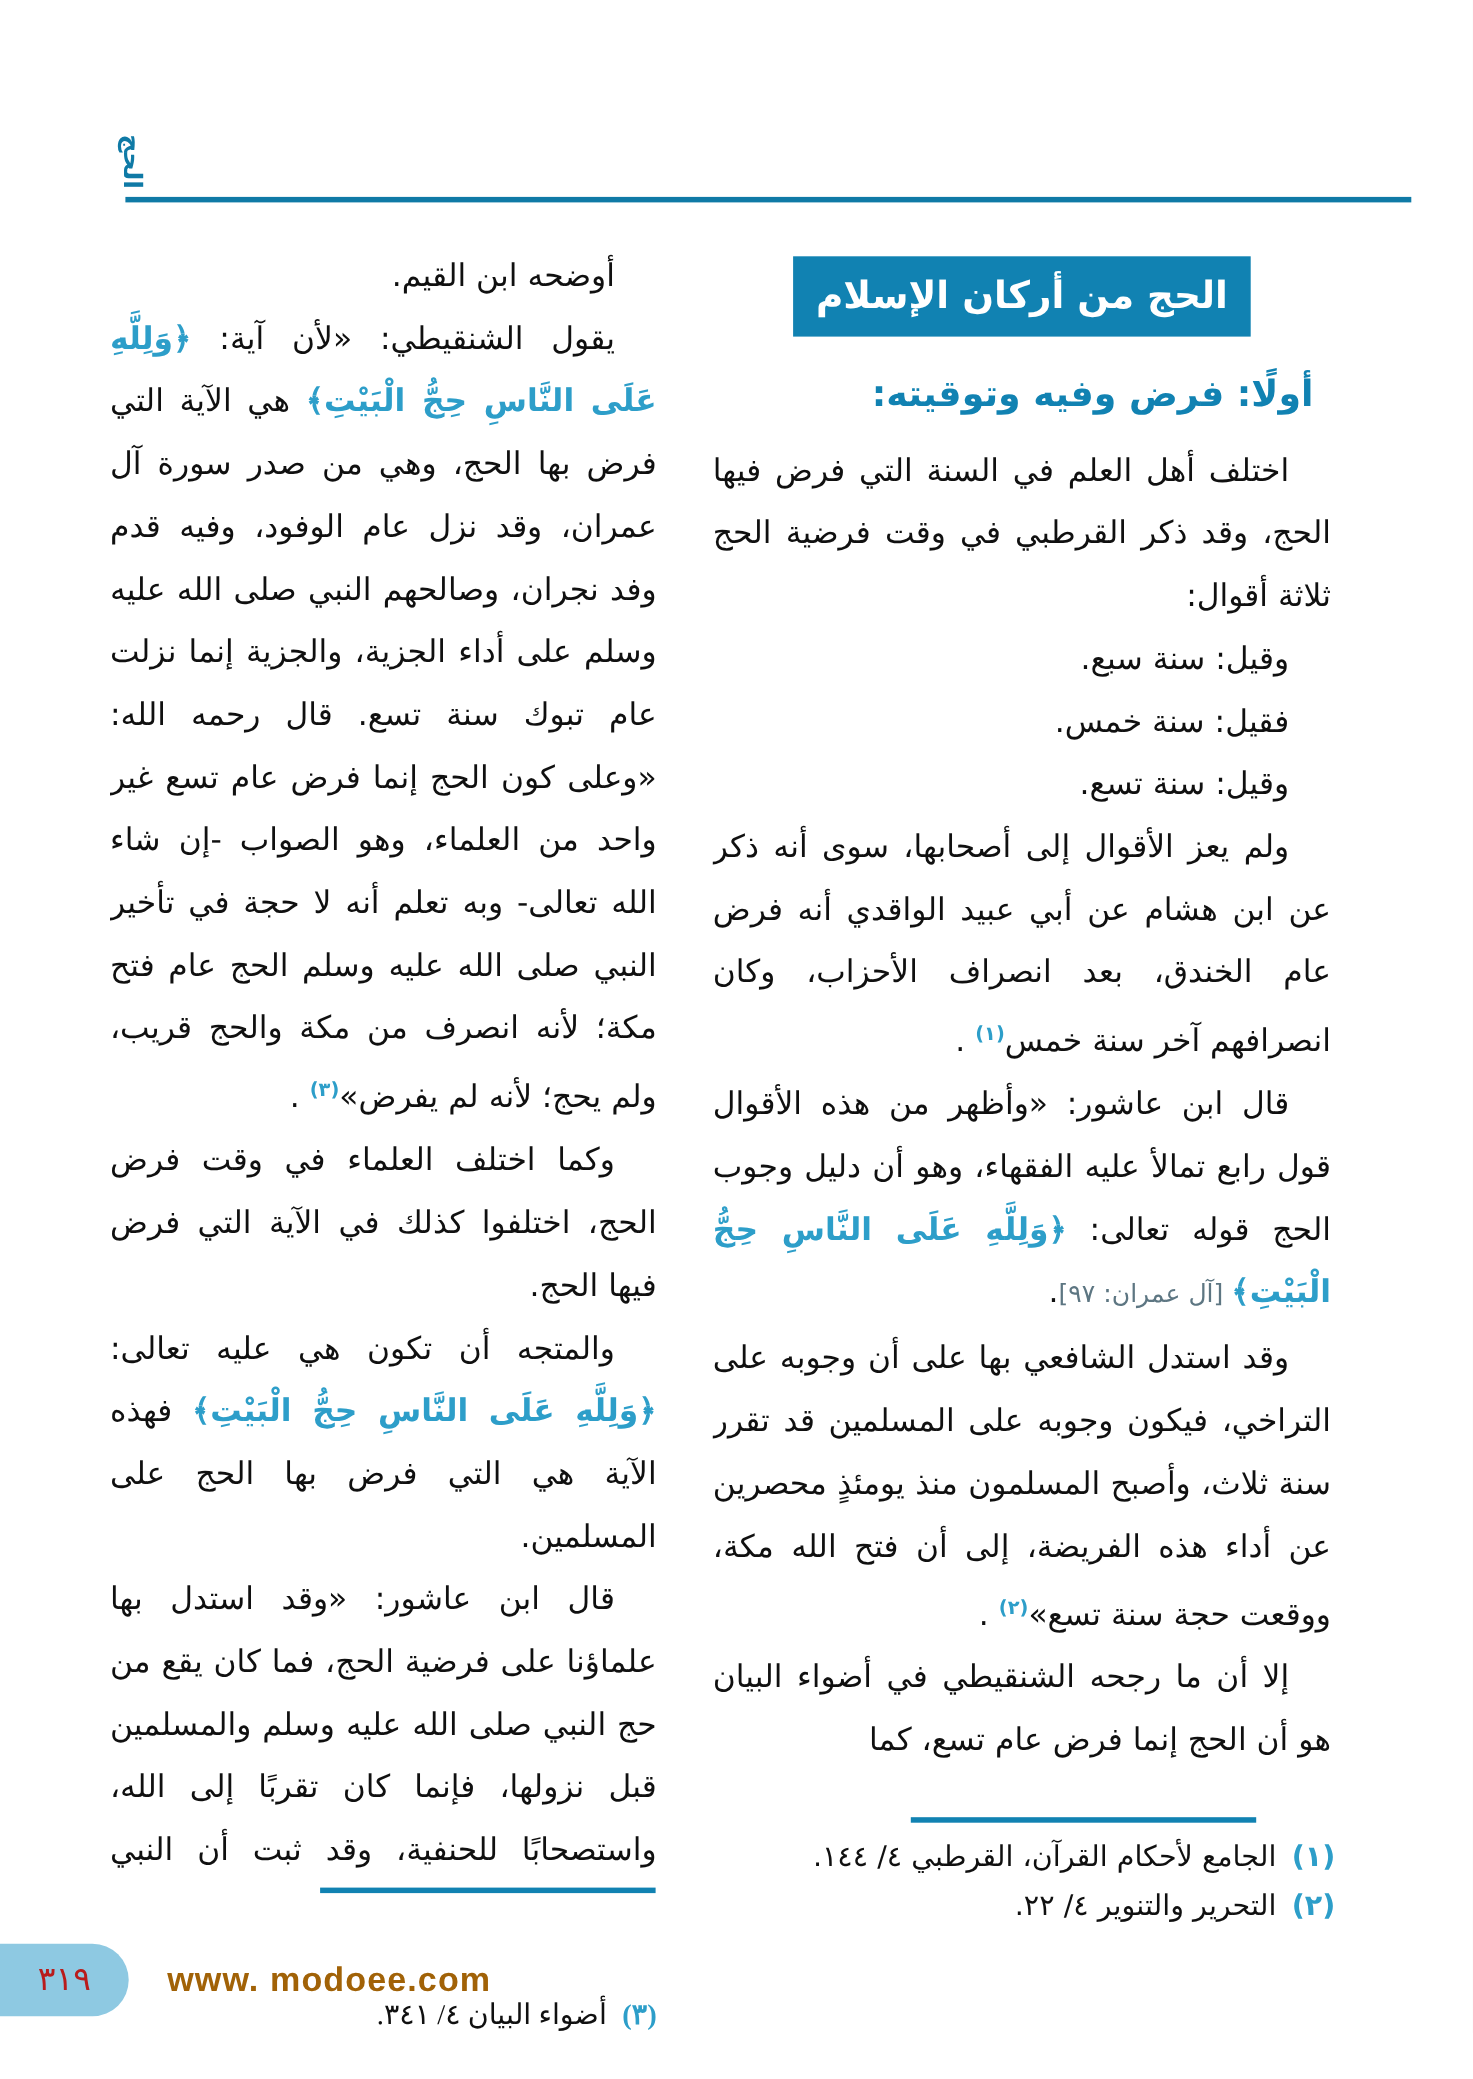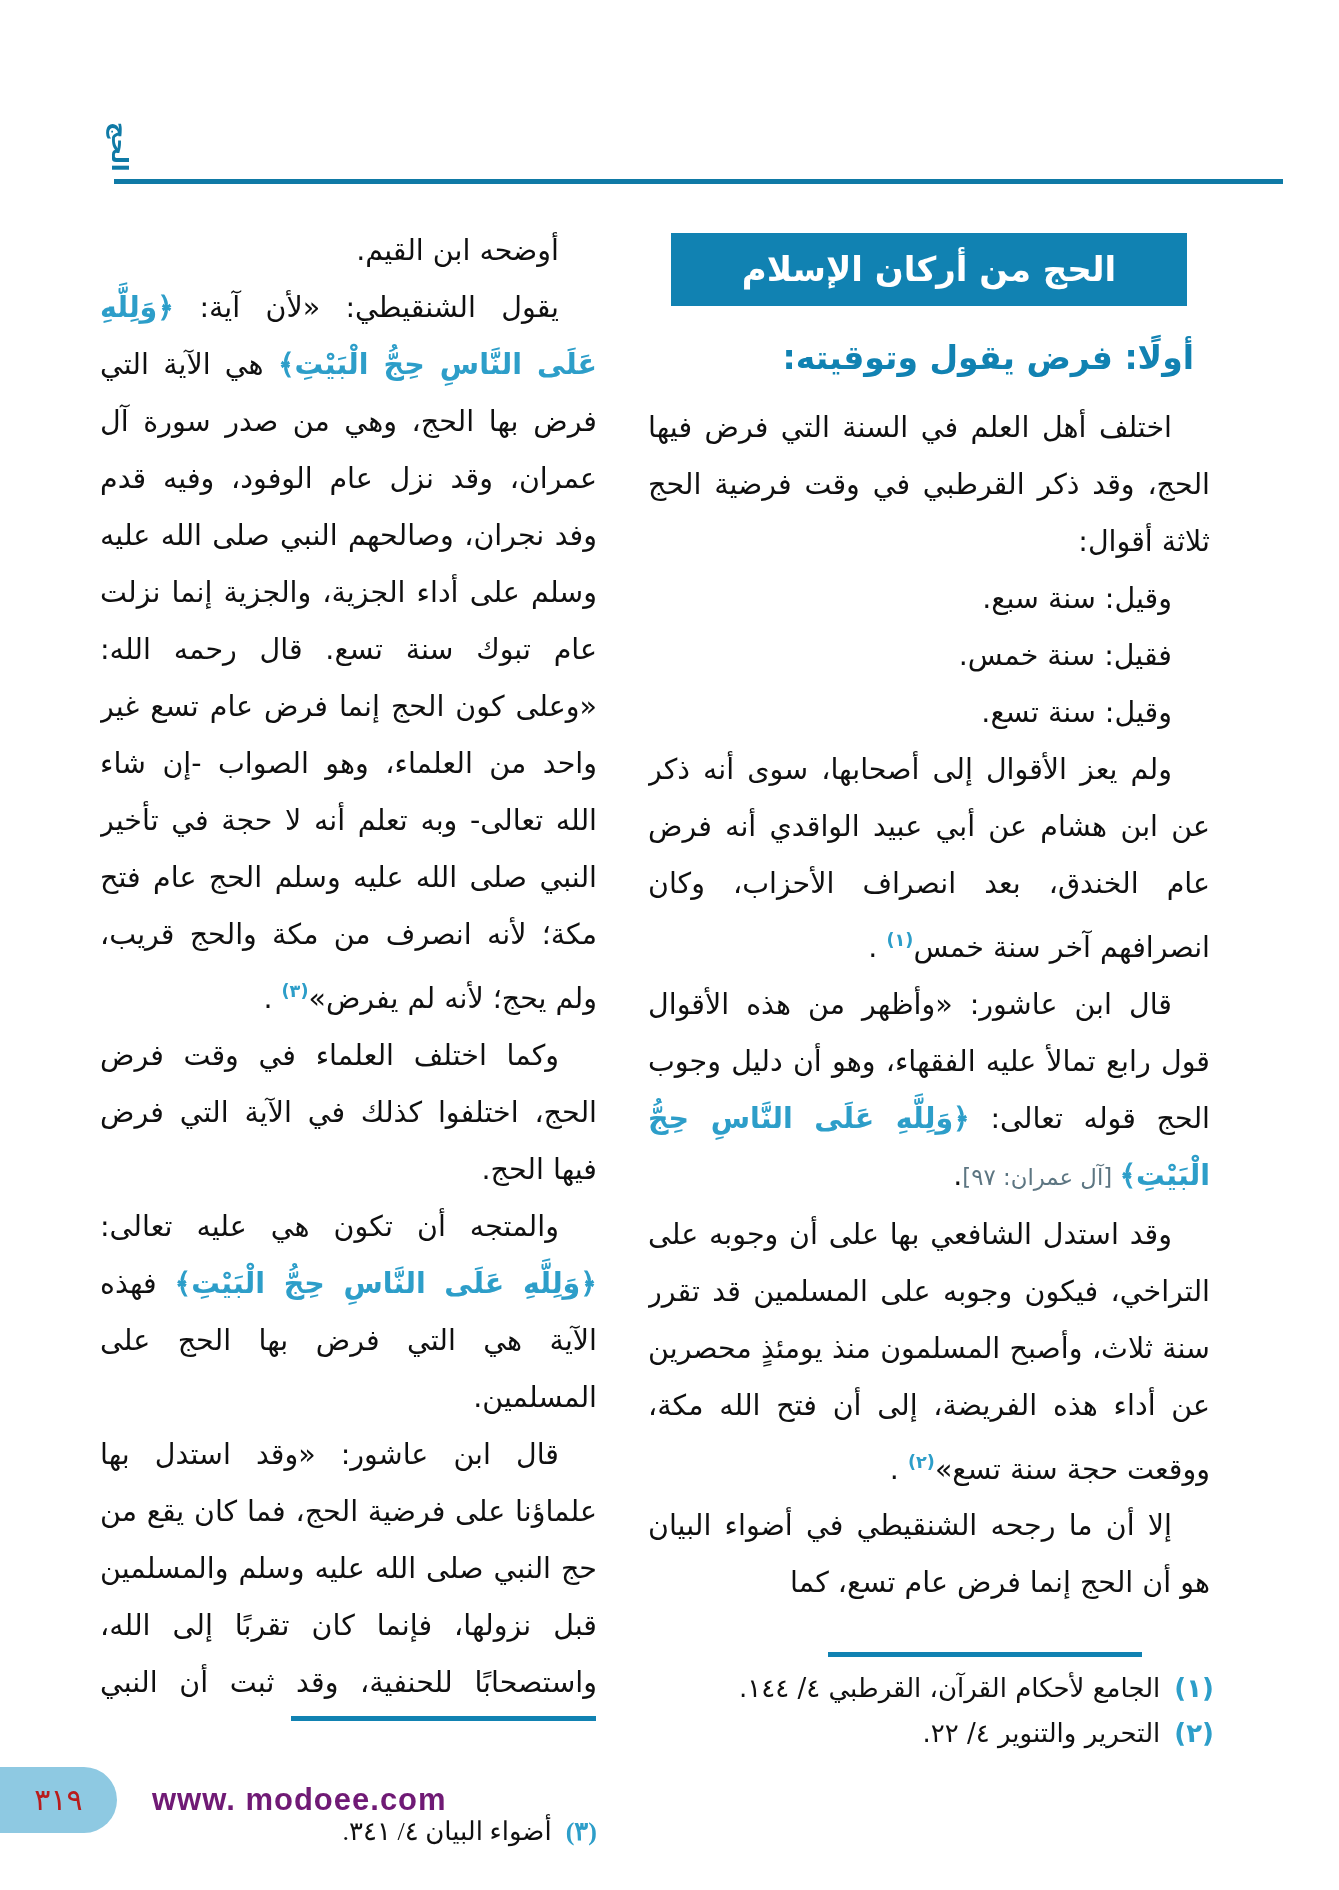--- a/index.html
+++ b/index.html
@@ -12,21 +12,21 @@
     color:#0f7aa6;font-size:23px;font-weight:bold;
     writing-mode:vertical-rl;line-height:1;
   }
   .top-rule{position:absolute;left:114px;top:179px;width:1169px;height:5px;background:#0f7aa6;}
 
   .col{position:absolute;direction:rtl;}
   .col-right{left:648px;top:233px;width:562px;}
   .col-left{left:100px;top:222px;width:497px;}
 
   .chapter-box{
-    background:#1182b2;color:#ffffff;width:516px;height:73px;margin:0 auto;
+    background:#1182b2;color:#ffffff;width:416px;height:73px;margin:0 auto;
     text-align:center;font-size:34px;font-weight:bold;line-height:73px;
   }
   .subheading{
     color:#1182b2;font-size:33px;font-weight:bold;text-align:right;
     margin:32px 16px 22px 0;
   }
   .body{
     font-size:28.5px;line-height:57px;color:#101010;
     text-align:justify;overflow:hidden;
   }
@@ -49,34 +49,34 @@
 
   .page-tab{
     position:absolute;left:0;top:1767px;width:117px;height:66px;
     background:#8ec9e2;border-radius:0 35px 35px 0;
     color:#b91c1c;font-size:30px;line-height:66px;text-align:center;
     letter-spacing:9px;direction:rtl;
   }
   .site-link{
     position:absolute;left:152px;top:1782px;
     font-family:"Liberation Sans",sans-serif;font-size:31px;font-weight:700;
-    color:#701a75;letter-spacing:1px;text-decoration:none;
+    color:#a16207;letter-spacing:1px;text-decoration:none;
   }
 </style>
 </head>
 <body>
 
 <div class="page">
 
   <div class="chapter-mark">الحج</div>
   <div class="top-rule"></div>
 
   <div class="col col-right">
     <div class="chapter-box">الحج من أركان الإسلام</div>
-    <div class="subheading">أولًا: فرض يقول وتوقيته:</div>
+    <div class="subheading">أولًا: فرض وفيه وتوقيته:</div>
     <div class="body" id="right-body">
         <p class="para"><span class="seg-text">اختلف أهل العلم في السنة التي فرض فيها الحج، وقد ذكر القرطبي في وقت فرضية الحج ثلاثة أقوال:</span></p>
         <p class="para"><span class="seg-text">وقيل: سنة سبع.</span></p>
         <p class="para"><span class="seg-text">فقيل: سنة خمس.</span></p>
         <p class="para"><span class="seg-text">وقيل: سنة تسع.</span></p>
         <p class="para"><span class="seg-text">ولم يعز الأقوال إلى أصحابها، سوى أنه ذكر عن ابن هشام عن أبي عبيد الواقدي أنه فرض عام الخندق، بعد انصراف الأحزاب، وكان انصرافهم آخر سنة خمس</span><span class="seg-fnref">(١)</span><span class="seg-text"> .</span></p>
         <p class="para"><span class="seg-text">قال ابن عاشور: «وأظهر من هذه الأقوال قول رابع تمالأ عليه الفقهاء، وهو أن دليل وجوب الحج قوله تعالى: </span><span class="seg-verse">﴿وَلِلَّهِ عَلَى النَّاسِ حِجُّ الْبَيْتِ﴾</span><span class="seg-ref"> [آل عمران: ٩٧]</span><span class="seg-text">.</span></p>
         <p class="para"><span class="seg-text">وقد استدل الشافعي بها على أن وجوبه على التراخي، فيكون وجوبه على المسلمين قد تقرر سنة ثلاث، وأصبح المسلمون منذ يومئذٍ محصرين عن أداء هذه الفريضة، إلى أن فتح الله مكة، ووقعت حجة سنة تسع»</span><span class="seg-fnref">(٢)</span><span class="seg-text"> .</span></p>
         <p class="para"><span class="seg-text">إلا أن ما رجحه الشنقيطي في أضواء البيان هو أن الحج إنما فرض عام تسع، كما</span></p>
       </div>

